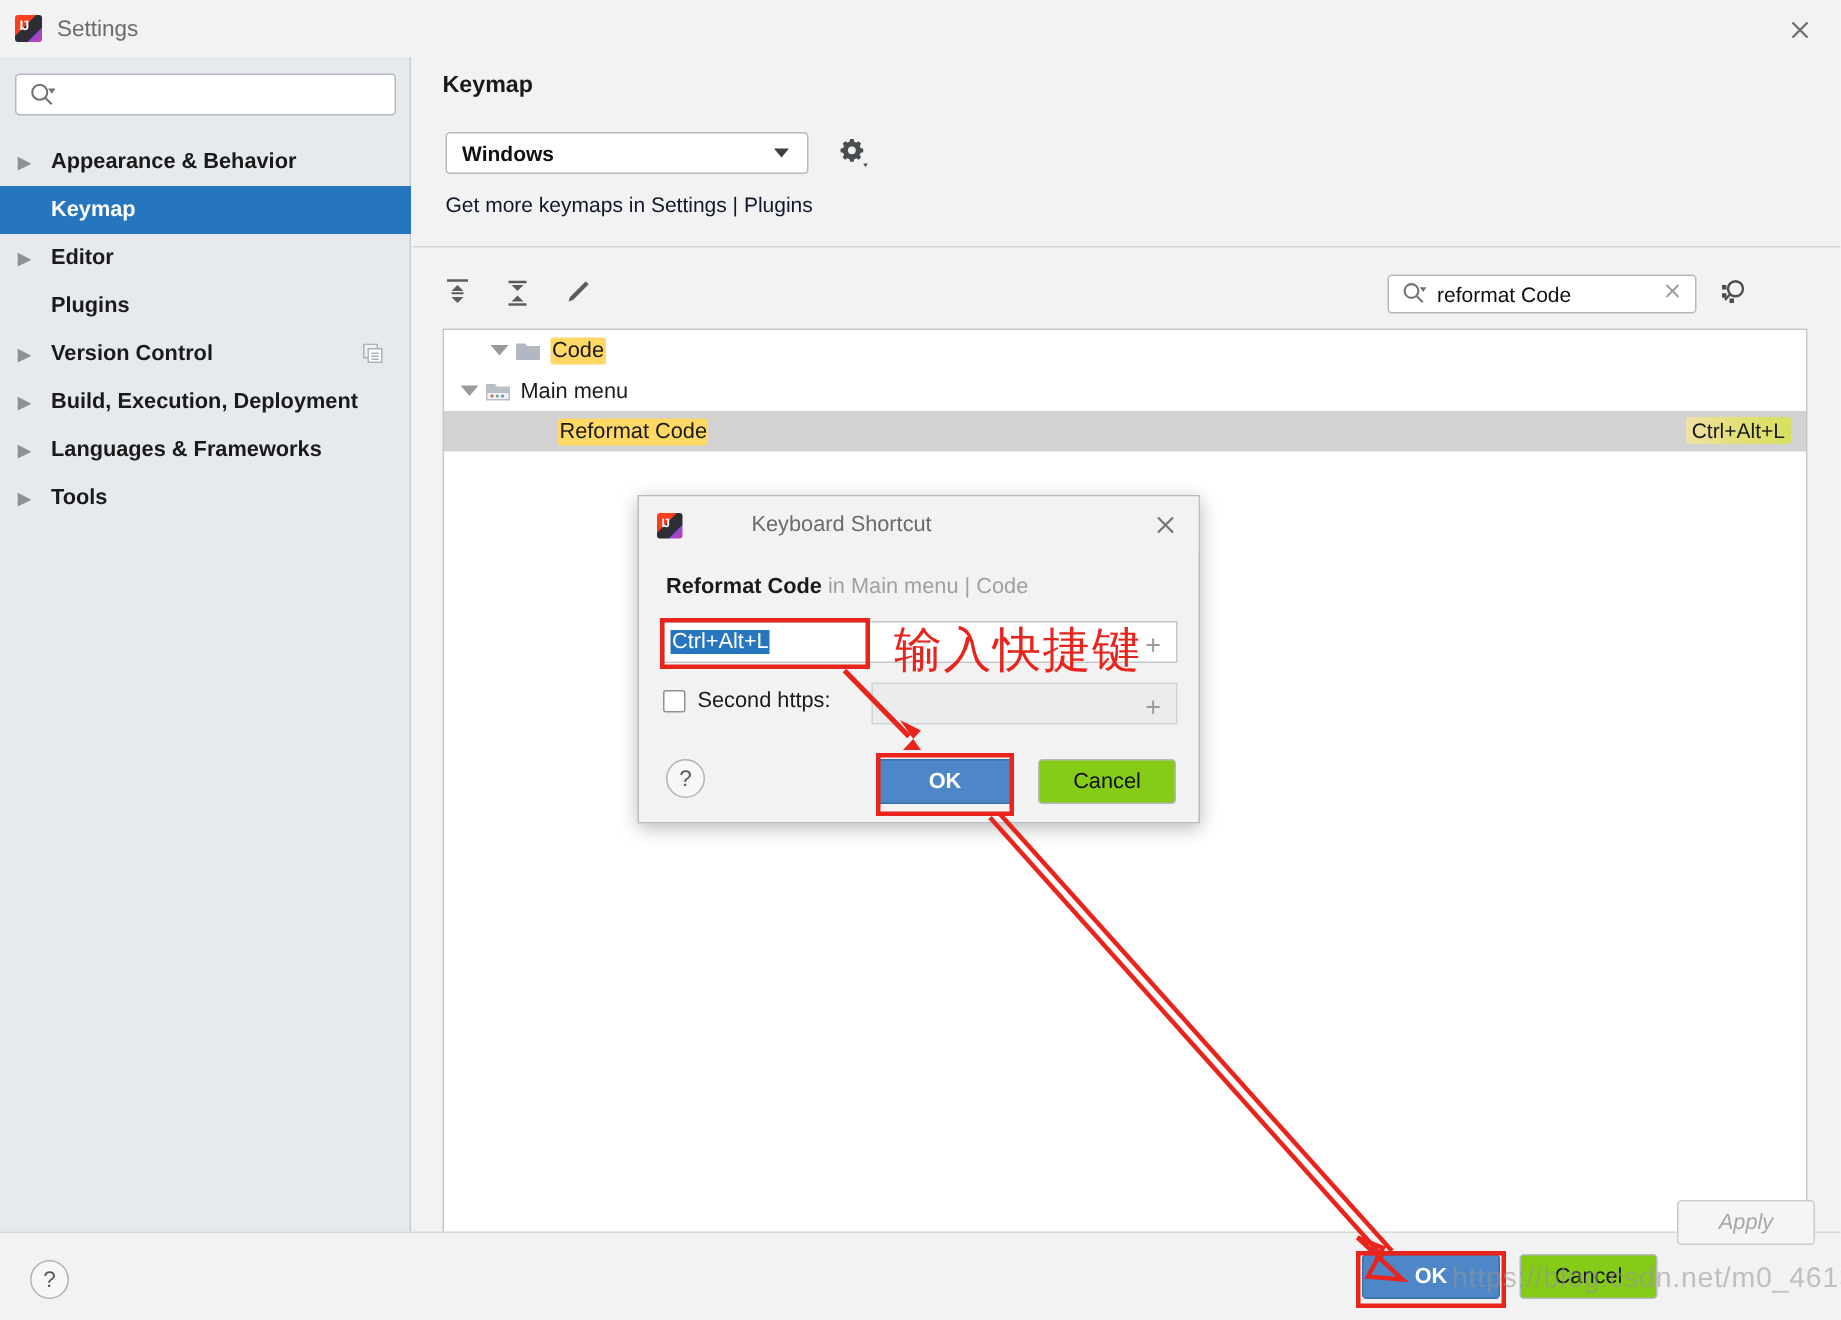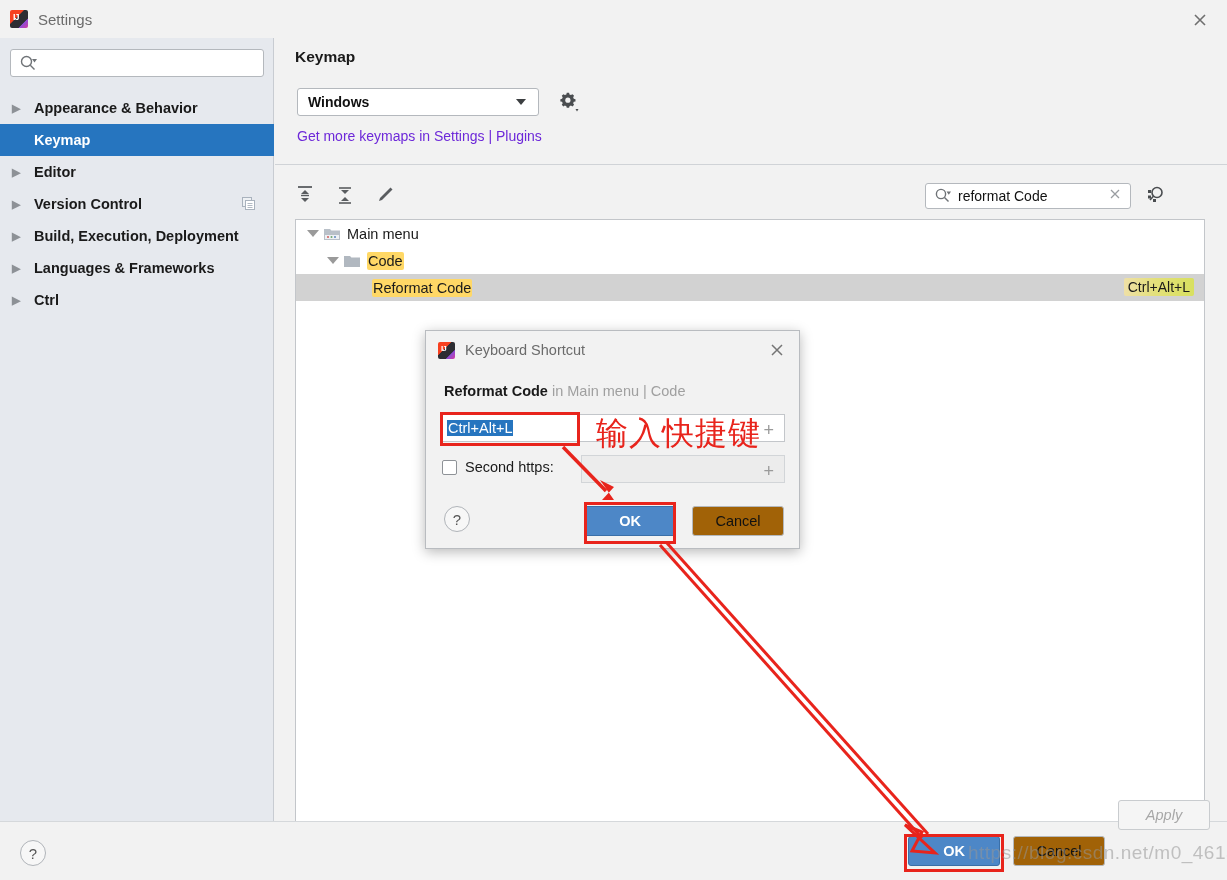--- a/index.html
+++ b/index.html
@@ -100,21 +100,21 @@
   .caret-dn {
     width: 0; height: 0; margin-right: 12px;
     border-left: 5px solid transparent; border-right: 5px solid transparent;
     border-top: 6px solid #3c3f41;
   }
   .gear-btn {
     position: absolute; left: 282px; top: 52px; width: 24px; height: 24px;
   }
   .plugins-link {
     position: absolute; left: 22px; top: 90px;
-    font-size: 14px; color: #6d28d9; text-decoration: none;
+    font-size: 14px; color: #0f172a; text-decoration: none;
   }
   .divider {
     position: absolute; left: 0; top: 126px; width: 952px; height: 1px;
     background: #d0d3d7;
   }
 
   
   .tree-toolbar {
     position: absolute; left: 18px; top: 145px;
     display: flex; align-items: center; gap: 16px;
@@ -173,41 +173,42 @@
   .help-btn {
     position: absolute; left: 20px; top: 18px;
     width: 26px; height: 26px; border: 1px solid #b0b4b9;
     border-radius: 50%; background: #f7f7f7;
     display: flex; align-items: center; justify-content: center;
     font-size: 15px; color: #555;
   }
   .btn {
     position: absolute; height: 30px;
     border: 1px solid #b4b8bd; border-radius: 3px;
-    background: #a16207; font-size: 14.5px; color: #111;
+    background: #84cc16; font-size: 14.5px; color: #111;
     display: flex; align-items: center; justify-content: center;
   }
   .btn.primary {
     background: #4d87c7; border-color: #3a6fa8; color: #fff; font-weight: bold;
   }
   .btn.disabled { color: #a7a7a7; background: #f5f5f5; border-color: #c9cccf; }
   #btn-ok-main { left: 908px; top: 836px; width: 92px; }
   #btn-cancel-main { left: 1013px; top: 836px; width: 92px; }
   #btn-apply-main { left: 1118px; top: 800px; width: 92px; font-style: italic; }
 
   
   .modal {
     position: absolute; left: 425px; top: 330px;
     width: 375px; height: 219px;
     background: #f2f2f2; border: 1px solid #b9bcc0;
     box-shadow: 0 3px 12px rgba(0,0,0,0.28);
   }
   .modal-head {
     position: relative; height: 38px; display: flex; align-items: center;
     background: #f2f2f2;
+    gap: 36px;
   }
   .modal-head .mico {
     margin-left: 12px; width: 17px; height: 17px; border-radius: 2px; position: relative;
     background: linear-gradient(135deg,#f7401f 0%, #f7401f 38%, #2d2d33 40%, #2d2d33 72%, #8c4dd6 74%, #d63aa0 100%);
   }
   .modal-head .mico::after {
     content: "IJ"; position: absolute; left: 3px; top: 2px;
     font-size: 8px; font-weight: bold; color: #fff; letter-spacing: -1px;
   }
   .modal-title { margin-left: 10px; font-size: 14.5px; color: #6b6b6b; }
@@ -299,20 +300,23 @@
         <span class="side-arrow">▶</span>
         <span class="side-label">Appearance &amp; Behavior</span>
       </div>
       <div class="side-item selected noarrow">
         <span class="side-label">Keymap</span>
       </div>
       <div class="side-item">
         <span class="side-arrow">▶</span>
         <span class="side-label">Editor</span>
       </div>
+      <div class="side-item noarrow">
+        <span class="side-label">Plugins</span>
+      </div>
       <div class="side-item">
         <span class="side-arrow">▶</span>
         <span class="side-label">Version Control</span>
         <span class="vcs-copy-icon">
           <svg width="14" height="14" viewBox="0 0 14 14">
             <rect x="0.5" y="0.5" width="9" height="9" stroke="#a9b2bd" fill="#eef1f4" stroke-width="1"></rect>
             <rect x="3.5" y="3.5" width="9" height="9" stroke="#a9b2bd" fill="#ffffff" stroke-width="1"></rect>
             <path d="M5.5 6.5 h5 M5.5 8.5 h5 M5.5 10.5 h5" stroke="#a9b2bd" stroke-width="0.9"></path>
           </svg>
         </span>
@@ -320,21 +324,21 @@
       <div class="side-item">
         <span class="side-arrow">▶</span>
         <span class="side-label">Build, Execution, Deployment</span>
       </div>
       <div class="side-item">
         <span class="side-arrow">▶</span>
         <span class="side-label">Languages &amp; Frameworks</span>
       </div>
       <div class="side-item">
         <span class="side-arrow">▶</span>
-        <span class="side-label">Ctrl</span>
+        <span class="side-label">Tools</span>
       </div>
     </div>
   </div>
 
   <div class="content">
     <div class="page-title">Keymap</div>
 
     <div class="keymap-select">
       <span class="val">Windows</span>
       <span class="caret-dn"></span>
@@ -393,43 +397,43 @@
         <circle cx="14" cy="10.5" r="5" stroke="#4a4d50" stroke-width="1.6" fill="none"></circle>
         <path d="M10.4 14.2 L7 18" stroke="#4a4d50" stroke-width="1.6"></path>
         <rect x="5" y="8" width="3" height="3" fill="#4a4d50"></rect>
         <rect x="5" y="13.5" width="3" height="3" fill="#4a4d50"></rect>
         <rect x="10" y="17" width="3" height="3" fill="#4a4d50"></rect>
       </svg>
     </div>
 
     <div class="tree">
       <div class="tree-row">
+        <span class="twisty tree-indent-2"></span>
+        <span class="folder-ico">
+          <svg width="18" height="16" viewBox="0 0 18 16">
+            <path d="M1 3 h6 l1.4 1.6 h8.6 v9.4 h-16 z" fill="#b1b8c0"></path>
+          </svg>
+        </span>
+        <span class="hl">Code</span>
+      </div>
+
+      <div class="tree-row">
         <span class="twisty tree-indent-1"></span>
         <span class="folder-ico">
           <svg width="18" height="16" viewBox="0 0 18 16">
             <path d="M1 3 h6 l1.4 1.6 h8.6 v9.4 h-16 z" fill="#b9c0c8"></path>
             <rect x="2" y="9" width="14" height="4" fill="#eef1f4"></rect>
             <circle cx="5" cy="11" r="1" fill="#d15c5c"></circle>
             <circle cx="8.5" cy="11" r="1" fill="#6fa86f"></circle>
             <circle cx="12" cy="11" r="1" fill="#5b86c0"></circle>
           </svg>
         </span>
         <span>Main menu</span>
       </div>
 
-      <div class="tree-row">
-        <span class="twisty tree-indent-2"></span>
-        <span class="folder-ico">
-          <svg width="18" height="16" viewBox="0 0 18 16">
-            <path d="M1 3 h6 l1.4 1.6 h8.6 v9.4 h-16 z" fill="#b1b8c0"></path>
-          </svg>
-        </span>
-        <span class="hl">Code</span>
-      </div>
-
       <div class="tree-row selected">
         <span class="tree-indent-3"></span>
         <span class="hl">Reformat Code</span>
         <span class="shortcut-badge">Ctrl+Alt+L</span>
       </div>
     </div>
   </div>
 
   <div class="bottombar">
     <div class="help-btn">?</div>

